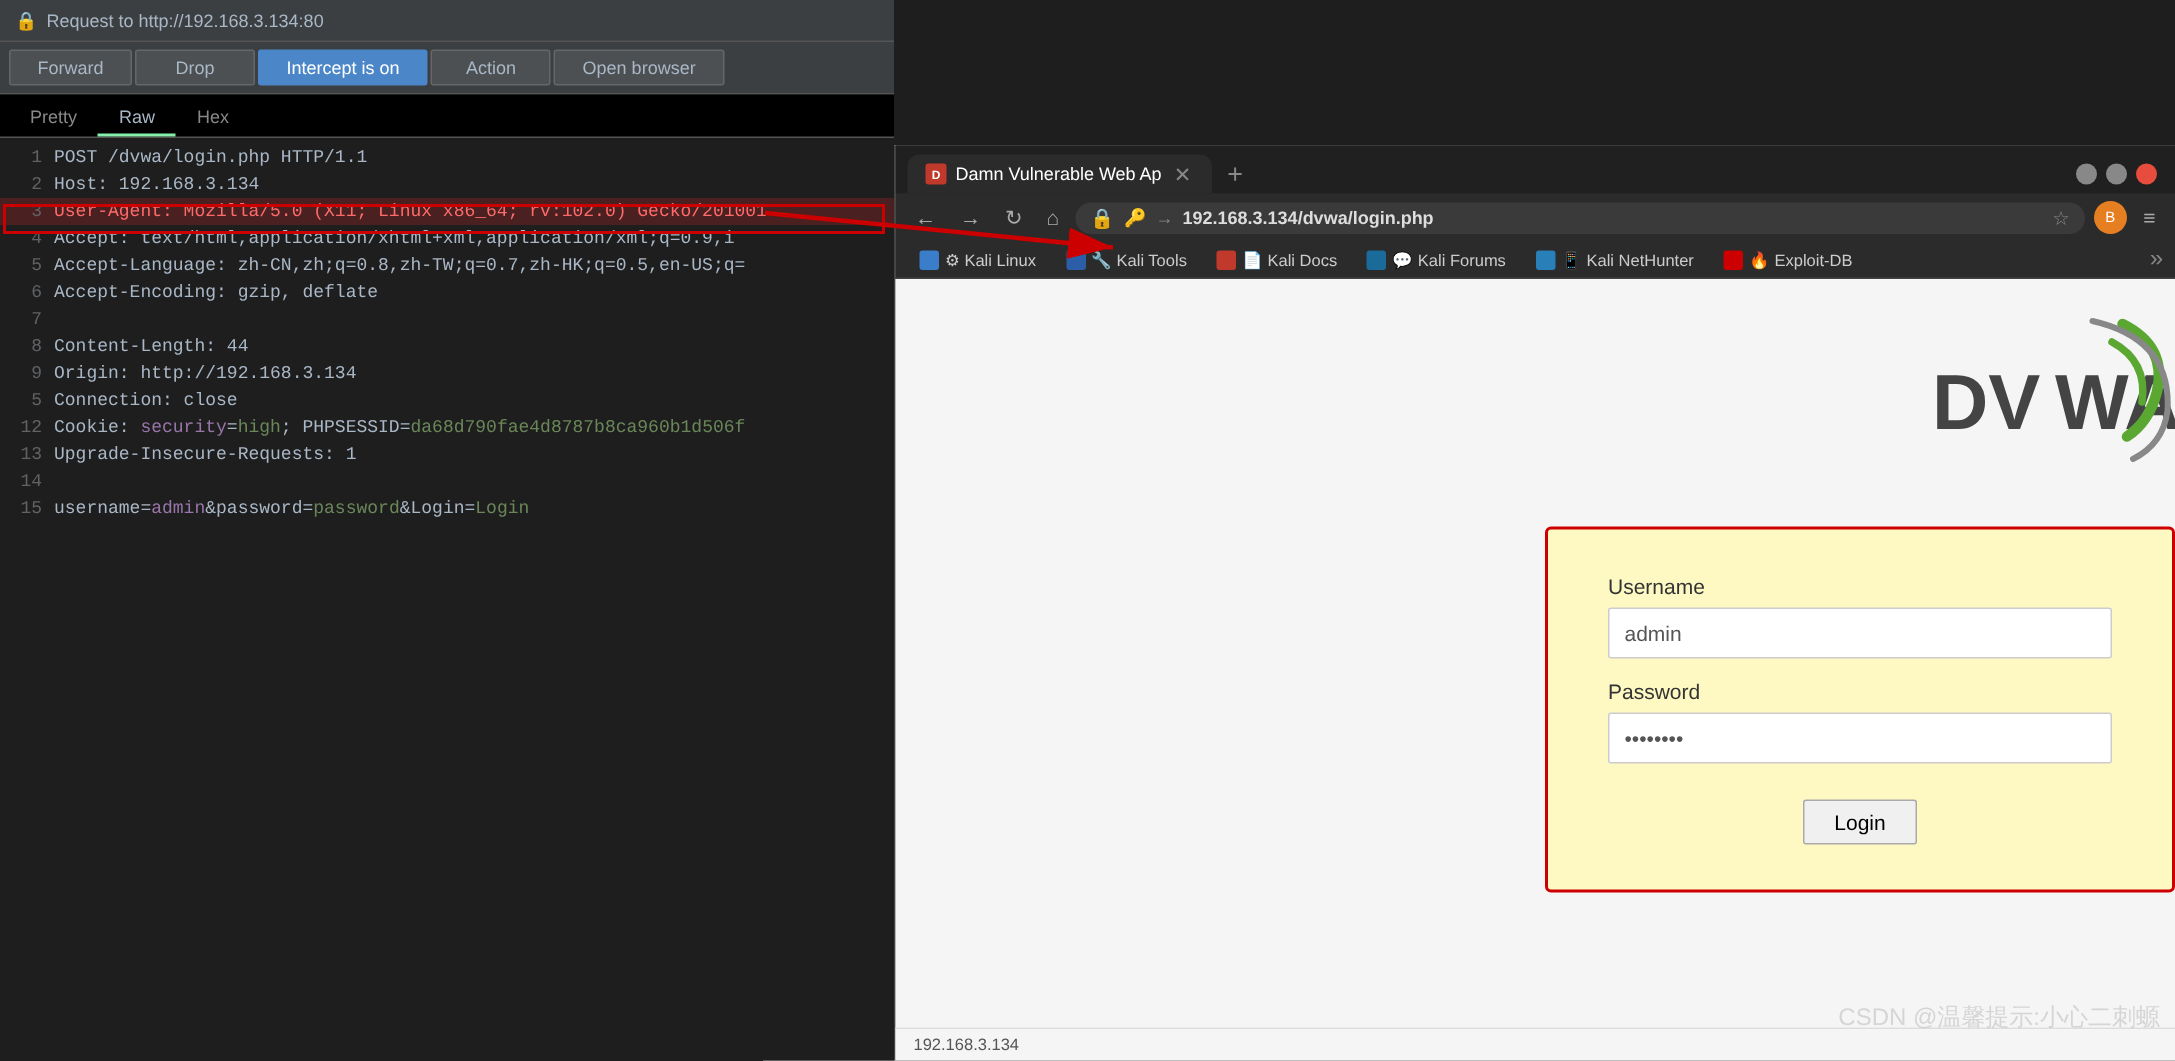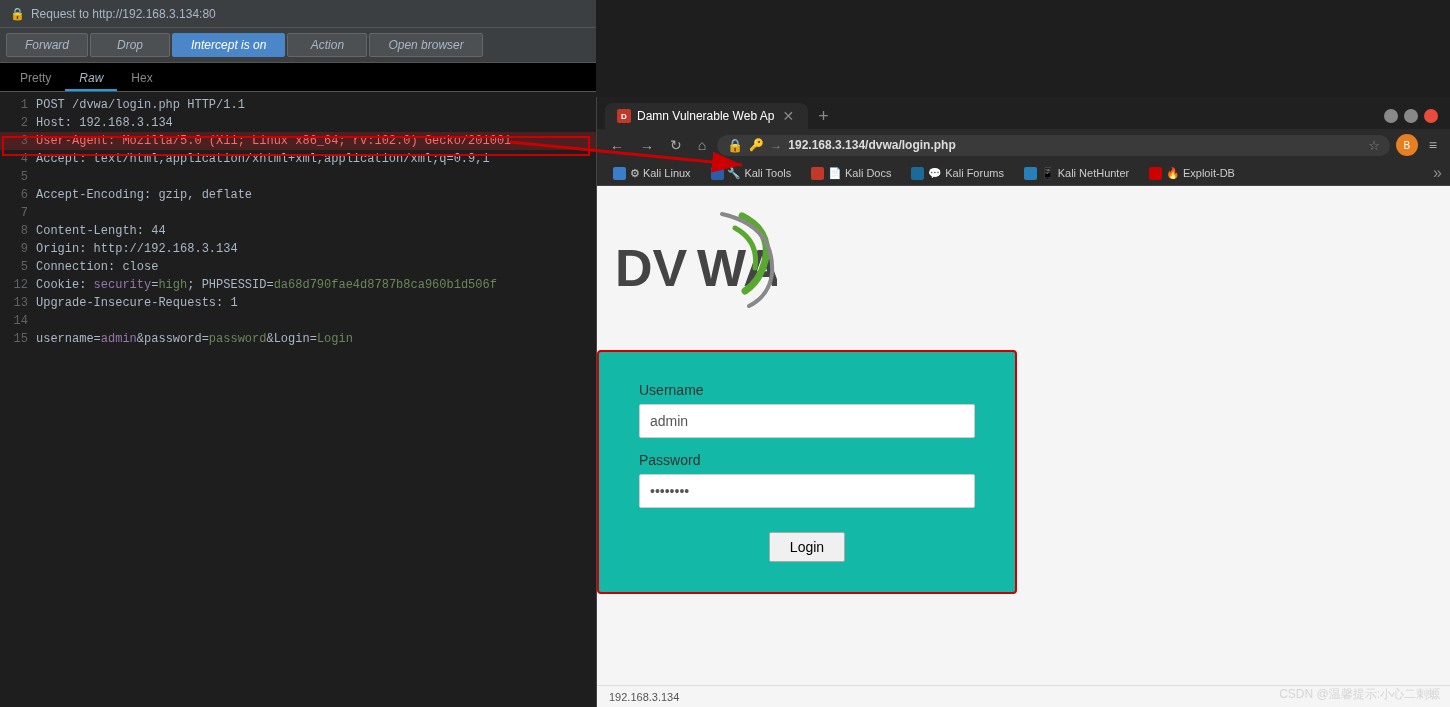--- a/index.html
+++ b/index.html
@@ -46,21 +46,20 @@
 
     .burp-btn {
       padding: 4px 18px;
       font-size: 12px;
       border: 1px solid #666;
       border-radius: 2px;
       cursor: pointer;
       background: #4c5052;
       color: #a9b7c6;
       min-width: 80px;
-      font-style: italic;
     }
 
     .burp-btn.active {
       background: #4a86c8;
       color: #fff;
       border-color: #4a86c8;
     }
 
     .burp-tabs {
       display: flex;
@@ -73,22 +72,21 @@
     .burp-tab {
       padding: 4px 14px;
       font-size: 12px;
       color: #888;
       cursor: pointer;
       border-bottom: 2px solid transparent;
     }
 
     .burp-tab.active {
       color: #a9b7c6;
-      border-bottom: 2px solid #0ea5e9;
-      font-style: italic;
+      border-bottom: 2px solid #86efac;
     }
 
     .burp-content {
       flex: 1;
       background: #1e1e1e;
       overflow: hidden;
       font-family: 'Courier New', monospace;
       font-size: 12px;
       padding: 4px 0;
     }
@@ -298,40 +296,40 @@
       flex-direction: column;
       align-items: center;
     }
 
     .dvwa-page {
       width: 100%;
       height: 100%;
       background: #f5f5f5;
       display: flex;
       flex-direction: column;
-      align-items: flex-start;
+      align-items: flex-end;
       padding-top: 20px;
     }
 
     
     .dvwa-logo-container {
       margin-bottom: 20px;
     }
 
     .dvwa-logo-svg {
       width: 180px;
       height: 120px;
     }
 
     
     .login-form-wrapper {
       border: 2px solid #cc0000;
       border-radius: 4px;
       padding: 30px 40px;
-      background: #14b8a6;
+      background: #fef9c3;
       width: 420px;
     }
 
     .login-field-label {
       font-size: 14px;
       color: #333;
       margin-bottom: 6px;
       font-family: Arial, sans-serif;
     }
 
@@ -387,23 +385,23 @@
       width: 590px;
       height: 22px;
       border: 2px solid #cc0000;
       pointer-events: none;
       z-index: 10;
     }
 
     
     .watermark {
       position: absolute;
-      bottom: 4px;
+      bottom: 18px;
       right: 10px;
-      font-size: 12px;
+      font-size: 16px;
       color: rgba(200,200,200,0.7);
       pointer-events: none;
       z-index: 100;
     }
   </style>
 </head>
 <body>
 
 <div class="burp-panel">
 
@@ -438,20 +436,21 @@
     <div class="code-line highlighted-line">
       <span class="line-num">3</span>
       <span class="line-text">User-Agent: Mozilla/5.0 (X11; Linux x86_64; rv:102.0) Gecko/201001</span>
     </div>
     <div class="code-line">
       <span class="line-num">4</span>
       <span class="line-text">Accept: text/html,application/xhtml+xml,application/xml;q=0.9,i</span>
     </div>
     <div class="code-line">
       <span class="line-num">5</span>
+      <span class="line-text">Accept-Language: zh-CN,zh;q=0.8,zh-TW;q=0.7,zh-HK;q=0.5,en-US;q=</span>
     </div>
     <div class="code-line">
       <span class="line-num">6</span>
       <span class="line-text">Accept-Encoding: gzip, deflate</span>
     </div>
     <div class="code-line">
       <span class="line-num">7</span>
     </div>
     <div class="code-line">
       <span class="line-num">8</span>

